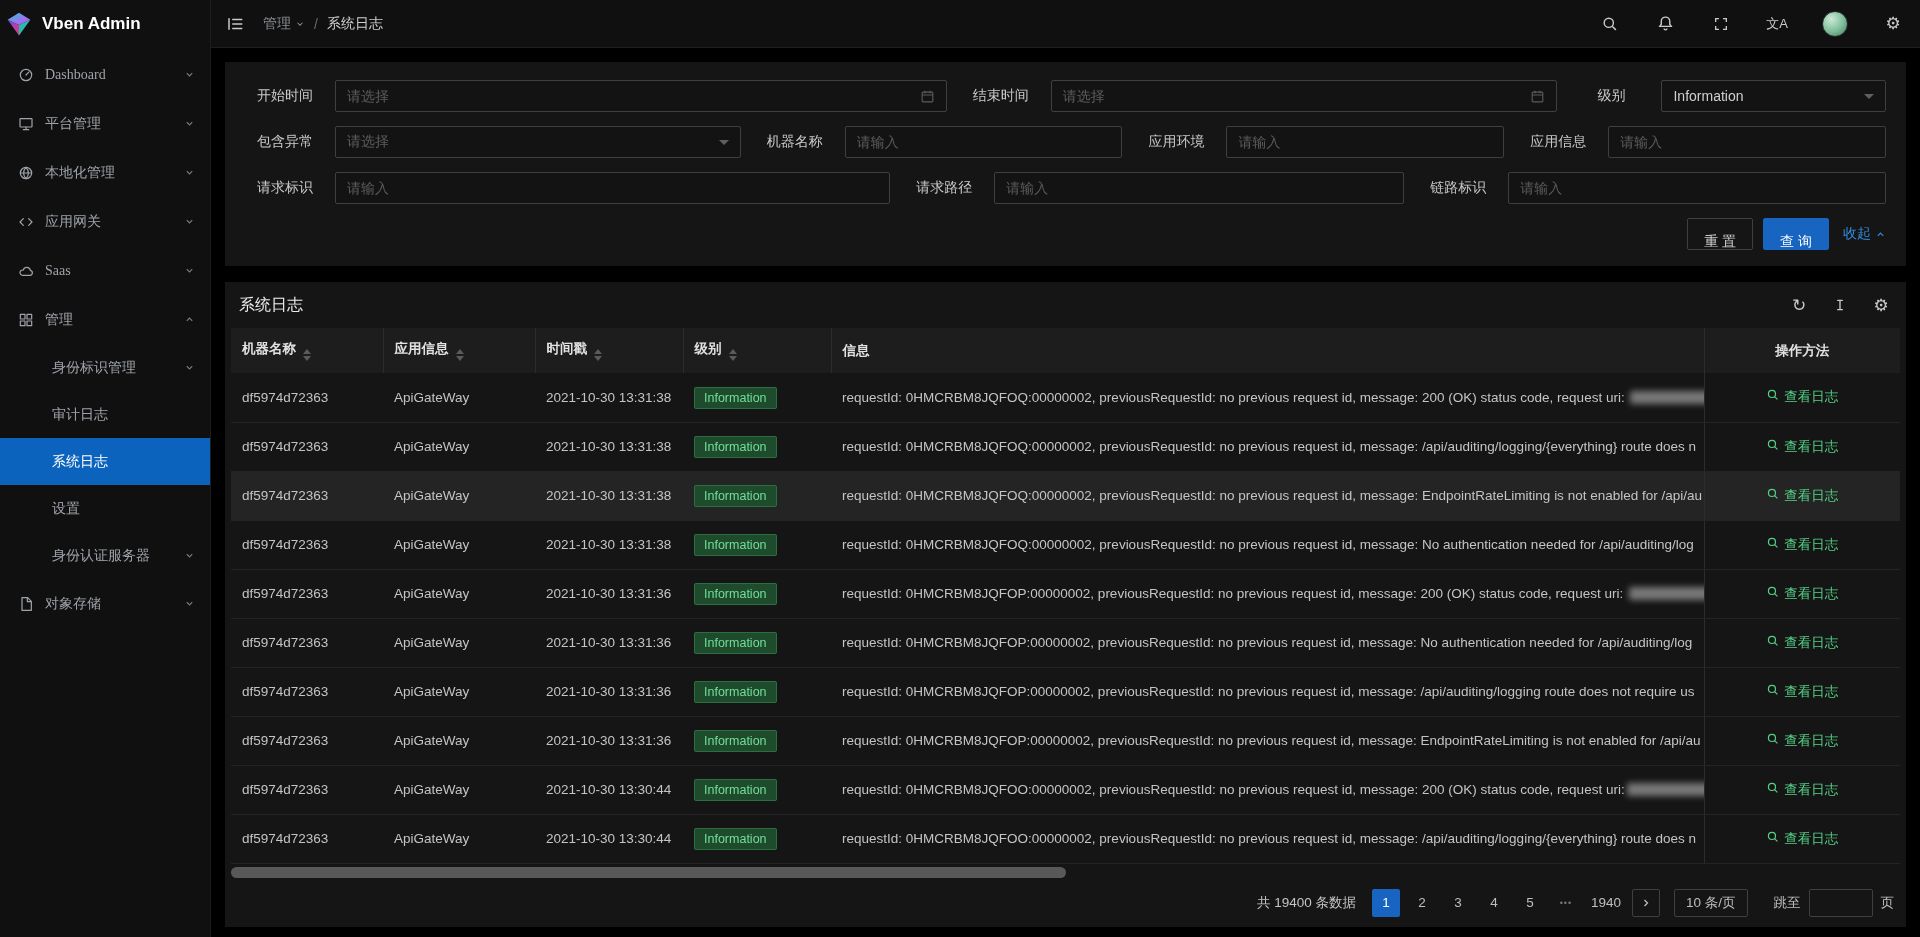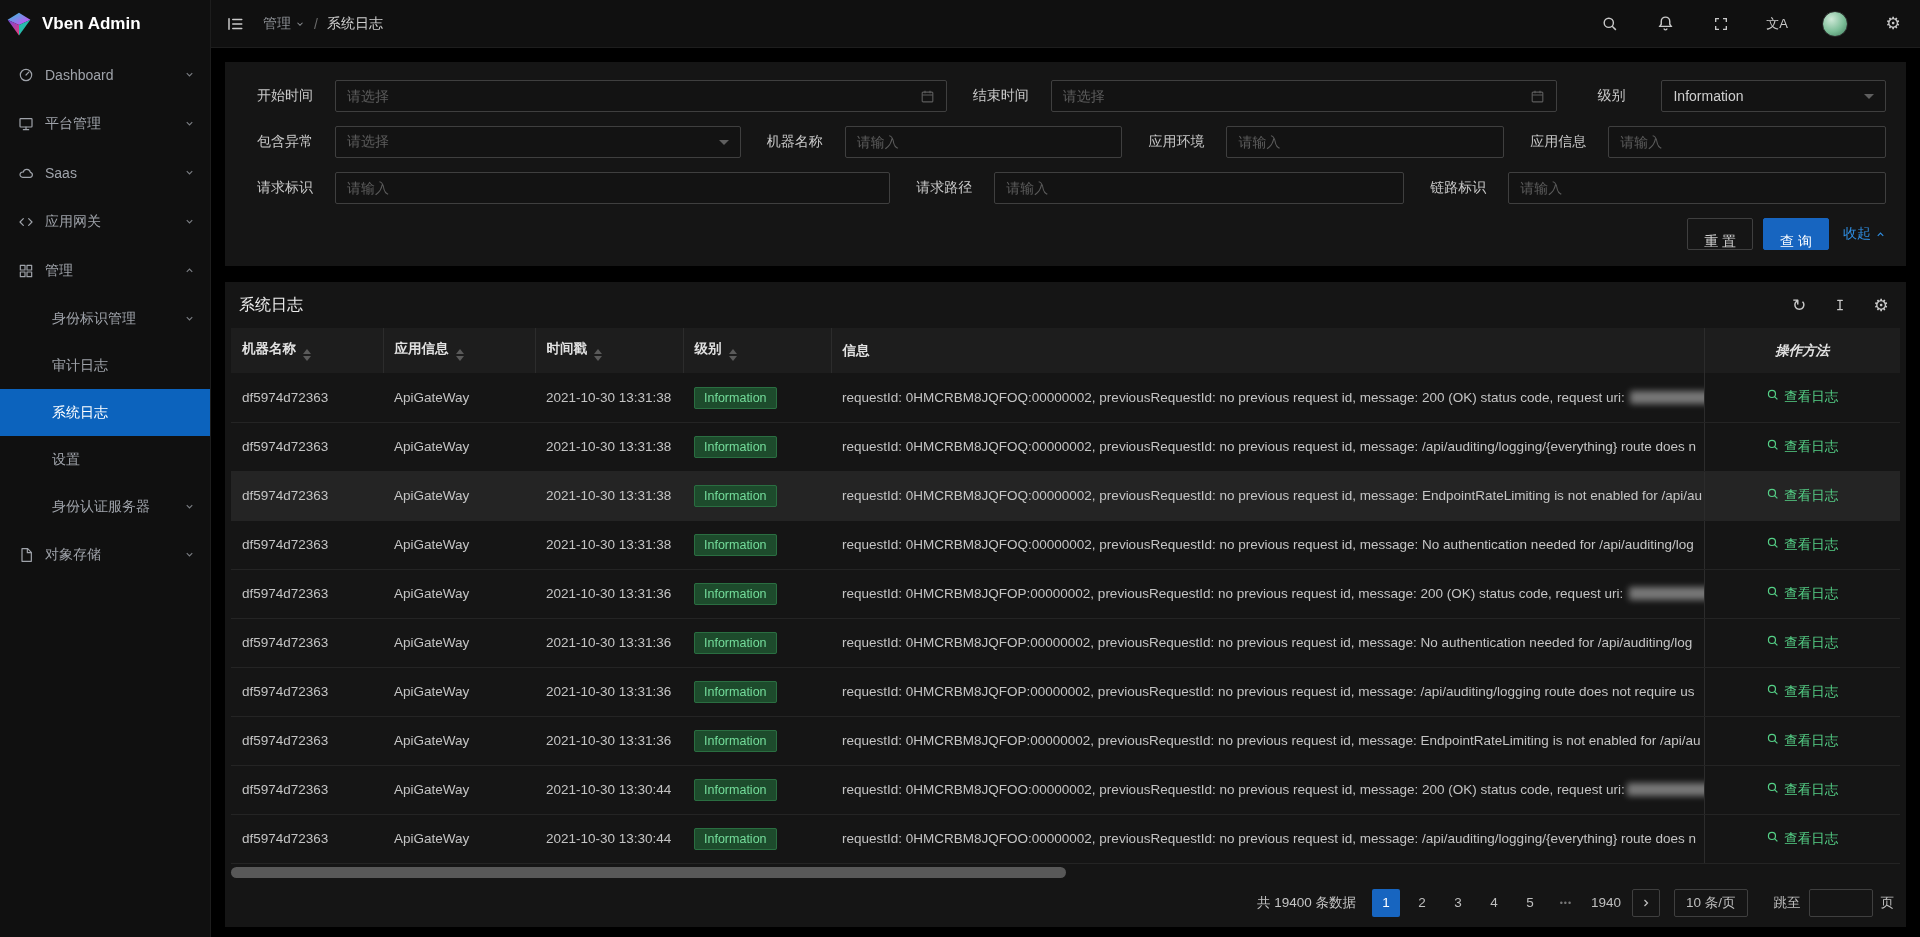--- a/index.html
+++ b/index.html
@@ -4,21 +4,21 @@
 <style>
   * { margin:0; padding:0; box-sizing:border-box; }
   html,body { width:1920px; height:937px; background:#000; font-family:"Liberation Sans", sans-serif; color:#c9c9c9; overflow:hidden; }
   .app { display:flex; width:1920px; height:937px; }
 
   
   .sidebar { width:211px; background:#101010; flex-shrink:0; display:flex; flex-direction:column; border-right:1px solid #1d1d1d; }
   .logo { height:48px; display:flex; align-items:center; padding-left:5px; gap:9px; flex-shrink:0; }
   .logo-text { color:#fff; font-size:17px; font-weight:bold; white-space:nowrap; }
   .menu { flex:1; padding-top:2px; overflow:hidden; }
-  .menu-item { height:49px; display:flex; align-items:center; padding:0 15px 0 17px; color:#9fa3aa; font-size:14px; cursor:pointer; gap:11px; white-space:nowrap; }
+  .menu-item { height:49px; display:flex; align-items:center; padding:0 15px 0 17px; color:#9fa3aa; font-size:14px; cursor:pointer; gap:11px; white-space:nowrap;font-family:Liberation Serif, serif; }
   .menu-item .mi-icon { width:17px; height:17px; display:flex; align-items:center; justify-content:center; color:#9fa3aa; flex-shrink:0; }
   .menu-item .mi-label { flex:1; overflow:hidden; }
   .menu-item .mi-chev { color:#7a7d82; display:flex; align-items:center; }
   .menu-item.sub { padding-left:52px; height:47px; }
   .menu-item.active { background:#0c63bd; color:#fff; }
 
   
   .main { flex:1; display:flex; flex-direction:column; min-width:0; }
   .topbar { height:48px; background:#101010; display:flex; align-items:center; border-bottom:1px solid #1d1d1d; padding-right:16px; flex-shrink:0; }
   .fold-btn { width:48px; height:48px; display:flex; align-items:center; justify-content:center; color:#c9c9c9; cursor:pointer; }
@@ -55,21 +55,21 @@
   .link-collapse { color:#2f8de0; font-size:14px; display:flex; align-items:center; gap:4px; cursor:pointer; margin-left:4px; }
 
   
   .table-panel { background:#151515; flex:1; display:flex; flex-direction:column; padding:0 6px 6px; min-height:0; }
   .tp-header { height:46px; display:flex; align-items:center; padding:0 8px; flex-shrink:0; }
   .tp-title { color:#ececec; font-size:16px; }
   .tp-icons { margin-left:auto; display:flex; align-items:center; gap:19px; }
   .tp-icons .tb-icon { color:#c9c9c9; }
   table { width:100%; border-collapse:collapse; table-layout:fixed; font-size:13.5px; }
   thead th { background:#1d1d1d; height:45px; text-align:left; padding:0 11px; color:#e2e2e2; font-weight:bold; border-right:1px solid #2c2c2c; white-space:nowrap; }
-  thead th:last-child { border-right:none;font-style:italic; }
+  thead th:last-child { border-right:none; }
   tbody td { height:49px; padding:0 11px; border-bottom:1px solid #242424; white-space:nowrap; overflow:hidden; color:#c4c4c4; }
   tbody tr.hovered td { background:#242424; }
   th.col-actions, td.td-action { text-align:center; border-left:1px solid #2c2c2c; }
   .sorter { display:inline-flex; flex-direction:column; margin-left:7px; vertical-align:-1px; gap:2px; cursor:pointer; }
   .s-up { width:0; height:0; border-left:4px solid transparent; border-right:4px solid transparent; border-bottom:5px solid #5a5a5a; }
   .s-down { width:0; height:0; border-left:4px solid transparent; border-right:4px solid transparent; border-top:5px solid #5a5a5a; }
   .badge { background:#1d4b2c; border:1px solid #2a6e41; color:#74dd9b; font-size:12.5px; padding:3px 9px; border-radius:2px; }
   .view-log { color:#55d187; display:inline-flex; gap:5px; cursor:pointer; font-size:13.5px; }
   .blurred { display:inline-block; width:96px; height:13px; background:#999; filter:blur(3px); border-radius:2px; vertical-align:-2px; margin-left:2px; opacity:.75; }
   .hscroll { height:11px; margin-top:3px; position:relative; flex-shrink:0; }
@@ -138,38 +138,52 @@
           <span class="mi-label">平台管理</span>
           <span class="mi-chev">
             <svg width="11" height="11" viewBox="0 0 24 24" fill="none" stroke="currentColor" stroke-width="2.5">
               <polyline points="6 9 12 15 18 9"></polyline>
             </svg>
           </span>
         </div>
         <div class="menu-item">
           <span class="mi-icon">
             <svg width="16" height="16" viewBox="0 0 24 24" fill="none" stroke="currentColor" stroke-width="1.8" stroke-linecap="round" stroke-linejoin="round">
-              <path d="M7 18.5a4 4 0 1 1 .9-7.9A5.5 5.5 0 0 1 18.6 11 3.8 3.8 0 0 1 18 18.5H7z"></path>
-            </svg>
-          </span>
-          <span class="mi-label">Saas</span>
+              <circle cx="12" cy="12" r="8.5"></circle>
+              <path d="M3.5 12h17M12 3.5c-4.8 4.6-4.8 12.4 0 17M12 3.5c4.8 4.6 4.8 12.4 0 17"></path>
+            </svg>
+          </span>
+          <span class="mi-label">本地化管理</span>
           <span class="mi-chev">
             <svg width="11" height="11" viewBox="0 0 24 24" fill="none" stroke="currentColor" stroke-width="2.5">
               <polyline points="6 9 12 15 18 9"></polyline>
             </svg>
           </span>
         </div>
         <div class="menu-item">
           <span class="mi-icon">
             <svg width="16" height="16" viewBox="0 0 24 24" fill="none" stroke="currentColor" stroke-width="1.8" stroke-linecap="round" stroke-linejoin="round">
               <polyline points="8 7 3 12 8 17"></polyline>
               <polyline points="16 7 21 12 16 17"></polyline>
             </svg>
           </span>
           <span class="mi-label">应用网关</span>
+          <span class="mi-chev">
+            <svg width="11" height="11" viewBox="0 0 24 24" fill="none" stroke="currentColor" stroke-width="2.5">
+              <polyline points="6 9 12 15 18 9"></polyline>
+            </svg>
+          </span>
+        </div>
+        <div class="menu-item">
+          <span class="mi-icon">
+            <svg width="16" height="16" viewBox="0 0 24 24" fill="none" stroke="currentColor" stroke-width="1.8" stroke-linecap="round" stroke-linejoin="round">
+              <path d="M7 18.5a4 4 0 1 1 .9-7.9A5.5 5.5 0 0 1 18.6 11 3.8 3.8 0 0 1 18 18.5H7z"></path>
+            </svg>
+          </span>
+          <span class="mi-label">Saas</span>
           <span class="mi-chev">
             <svg width="11" height="11" viewBox="0 0 24 24" fill="none" stroke="currentColor" stroke-width="2.5">
               <polyline points="6 9 12 15 18 9"></polyline>
             </svg>
           </span>
         </div>
         <div class="menu-item">
           <span class="mi-icon">
             <svg width="16" height="16" viewBox="0 0 24 24" fill="none" stroke="currentColor" stroke-width="1.8" stroke-linecap="round" stroke-linejoin="round">
               <rect x="3.5" y="3.5" width="7" height="7"></rect>

